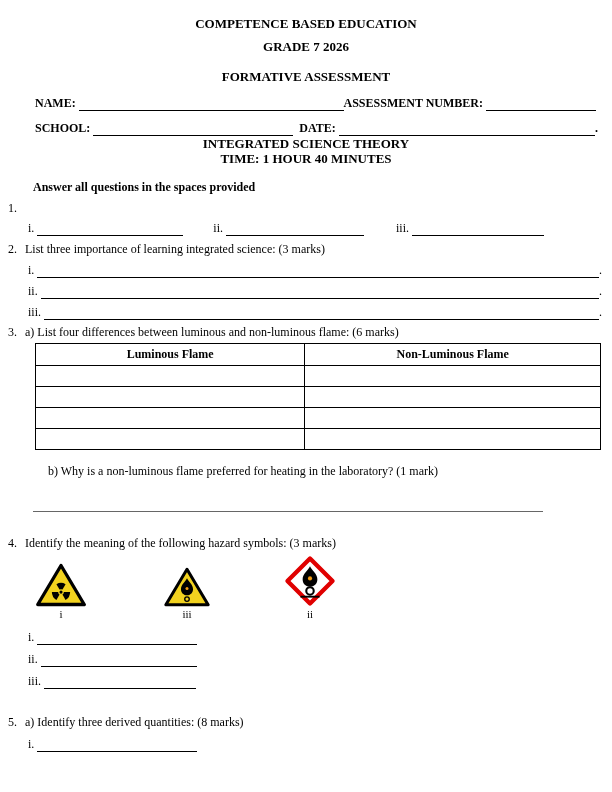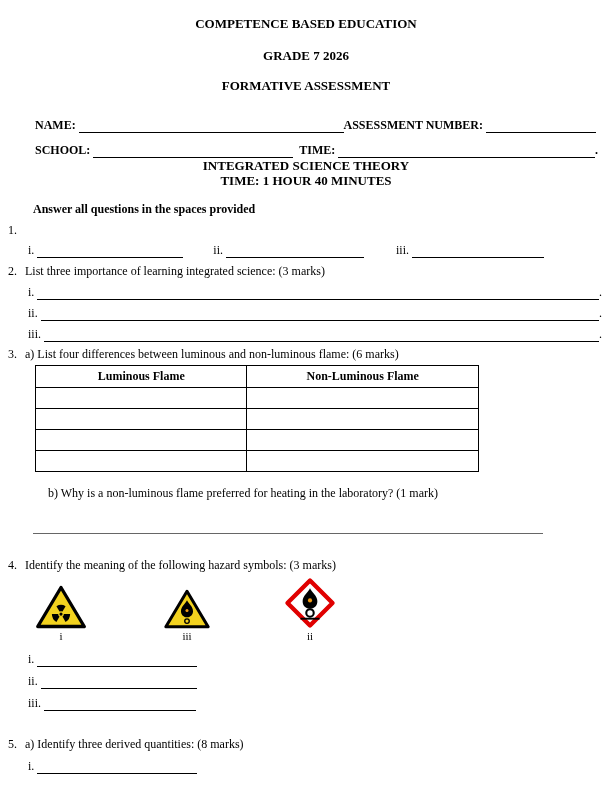--- a/index.html
+++ b/index.html
@@ -22,53 +22,53 @@
     border-bottom: 1px solid #000;
     height: 13px;
     margin-left: 3px;
   }
   .grow { flex: 1; }
   .q { margin-left: 8px; }
   .qnum { width: 17px; flex: 0 0 17px; }
   table.flame {
     border-collapse: collapse;
     margin: 3px 0 0 35px;
-    width: 444px;
+    width: 566px;
     table-layout: fixed;
     border-radius: 19px;
   }
   table.flame th, table.flame td { border: 1px solid #000; padding: 0; }
   table.flame th { height: 21px; font-size: 12px; font-weight: 700; text-align: center; }
   table.flame td { height: 20px; }
   table.flame .col1 { width: 47.5%; }
   .ansline { margin: 32px 69px 0 33px; border-bottom: 1px solid #666; height: 0; }
   .symrow { display: flex; align-items: flex-end; margin: 4px 0 0 36px; }
   .sym { display: flex; flex-direction: column; align-items: center; }
   .symlabel { font-size: 11px; margin-top: 1px; }
 </style>
 </head>
 <body>
 
 <div class="page">
 
   <div class="c hdr" style="margin-top:16px">COMPETENCE BASED EDUCATION</div>
-  <div class="c hdr" style="margin-top:16px">GRADE 7 2026</div>
+  <div class="c hdr" style="margin-top:7px">GRADE 7 2026</div>
   <div class="c hdr" style="margin-top:14px">FORMATIVE ASSESSMENT</div>
 
-  <div class="row" style="margin:24px 16px 0 35px">
+  <div class="row" style="margin:11px 16px 0 35px">
     <span class="b">NAME:</span>
     <span class="blank grow"></span>
     <span class="b">ASSESSMENT NUMBER:</span>
     <span class="blank" style="width:110px"></span>
   </div>
 
   <div class="row" style="margin:10px 14px 0 35px">
     <span class="b">SCHOOL:</span>
     <span class="blank" style="width:200px"></span>
-    <span class="b" style="margin-left:6px">TIME:</span>
+    <span class="b" style="margin-left:6px">DATE:</span>
     <span class="blank grow"></span>
     <span class="b">.</span>
   </div>
 
   <div class="c hdr" style="margin-top:0;line-height:15px">INTEGRATED SCIENCE THEORY</div>
   <div class="c hdr" style="line-height:15px">TIME: 1 HOUR 40 MINUTES</div>
 
   <div class="b" style="margin:14px 0 0 33px">Answer all questions in the spaces provided</div>
 
   <div class="row q" style="margin-top:6px">

